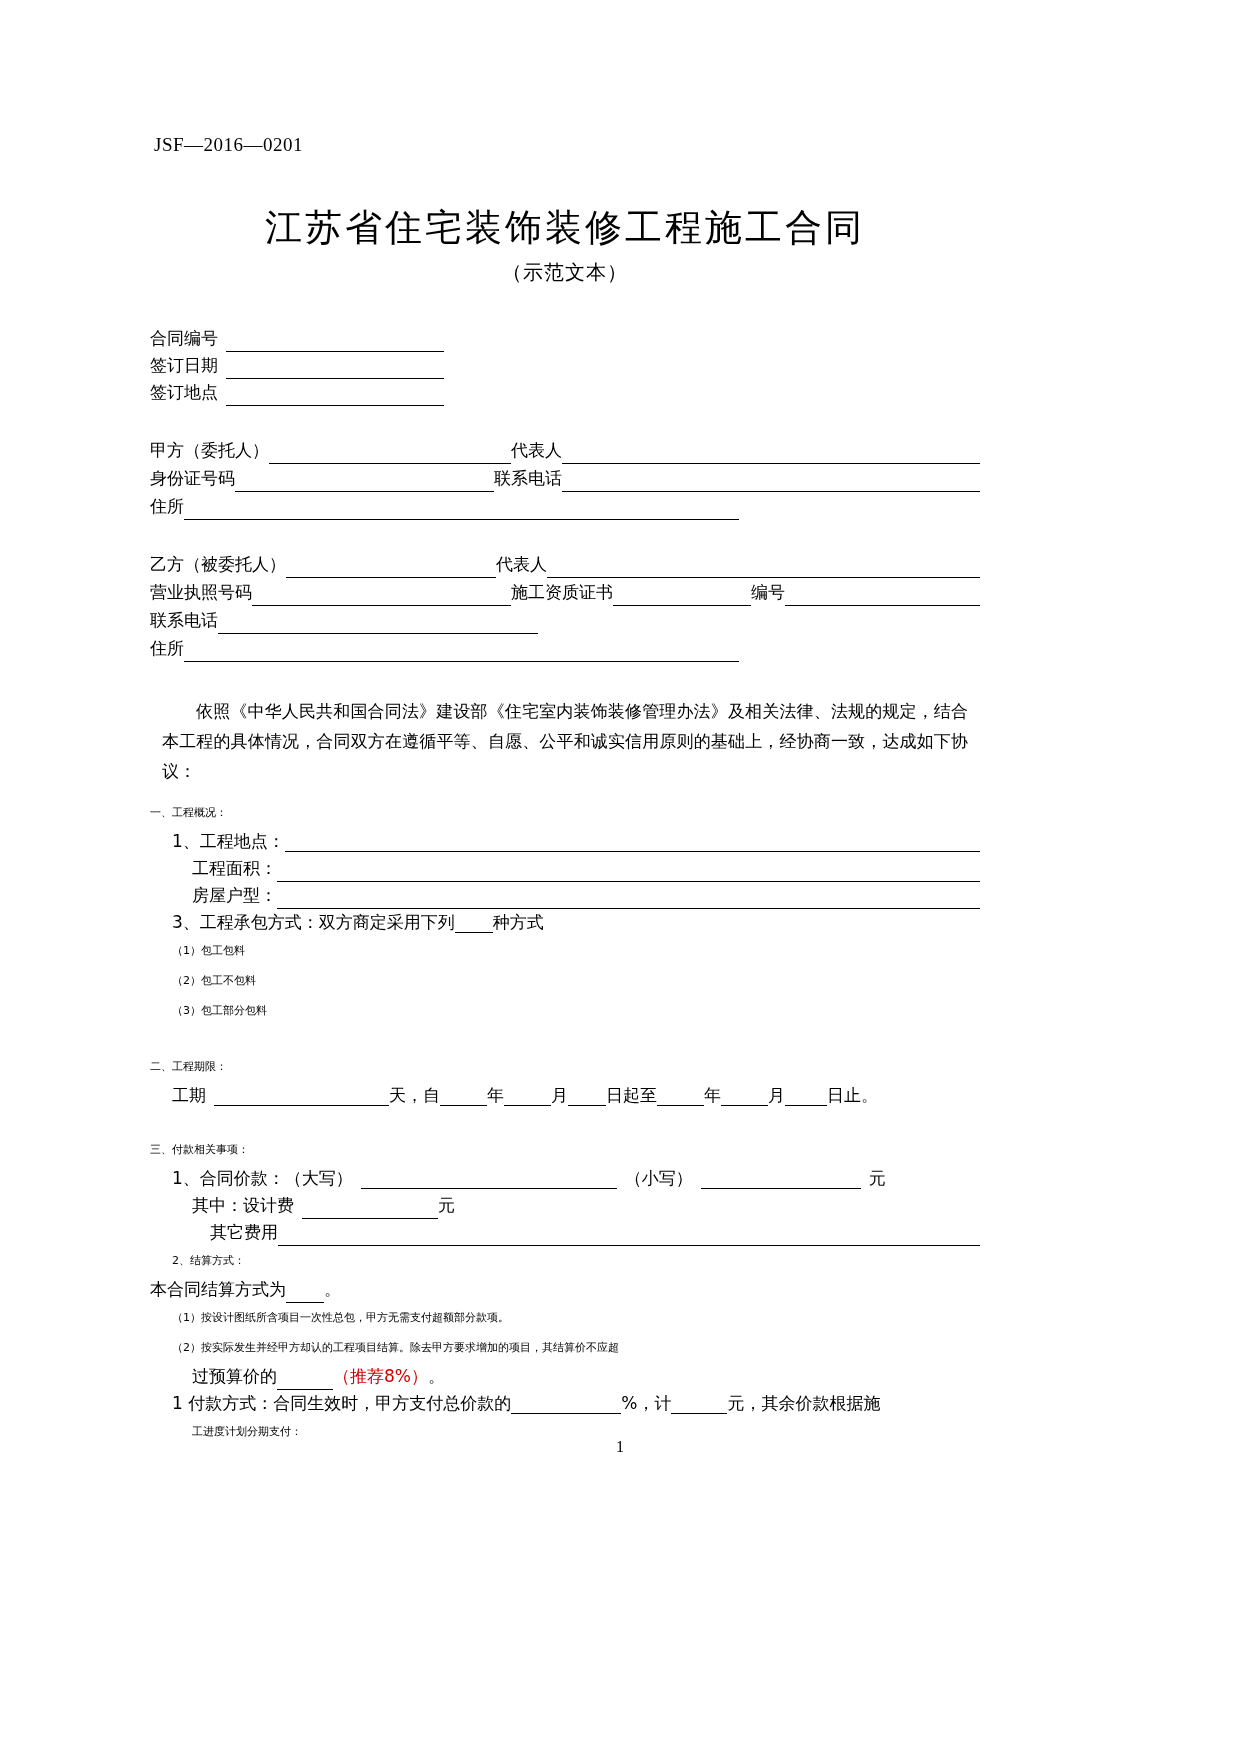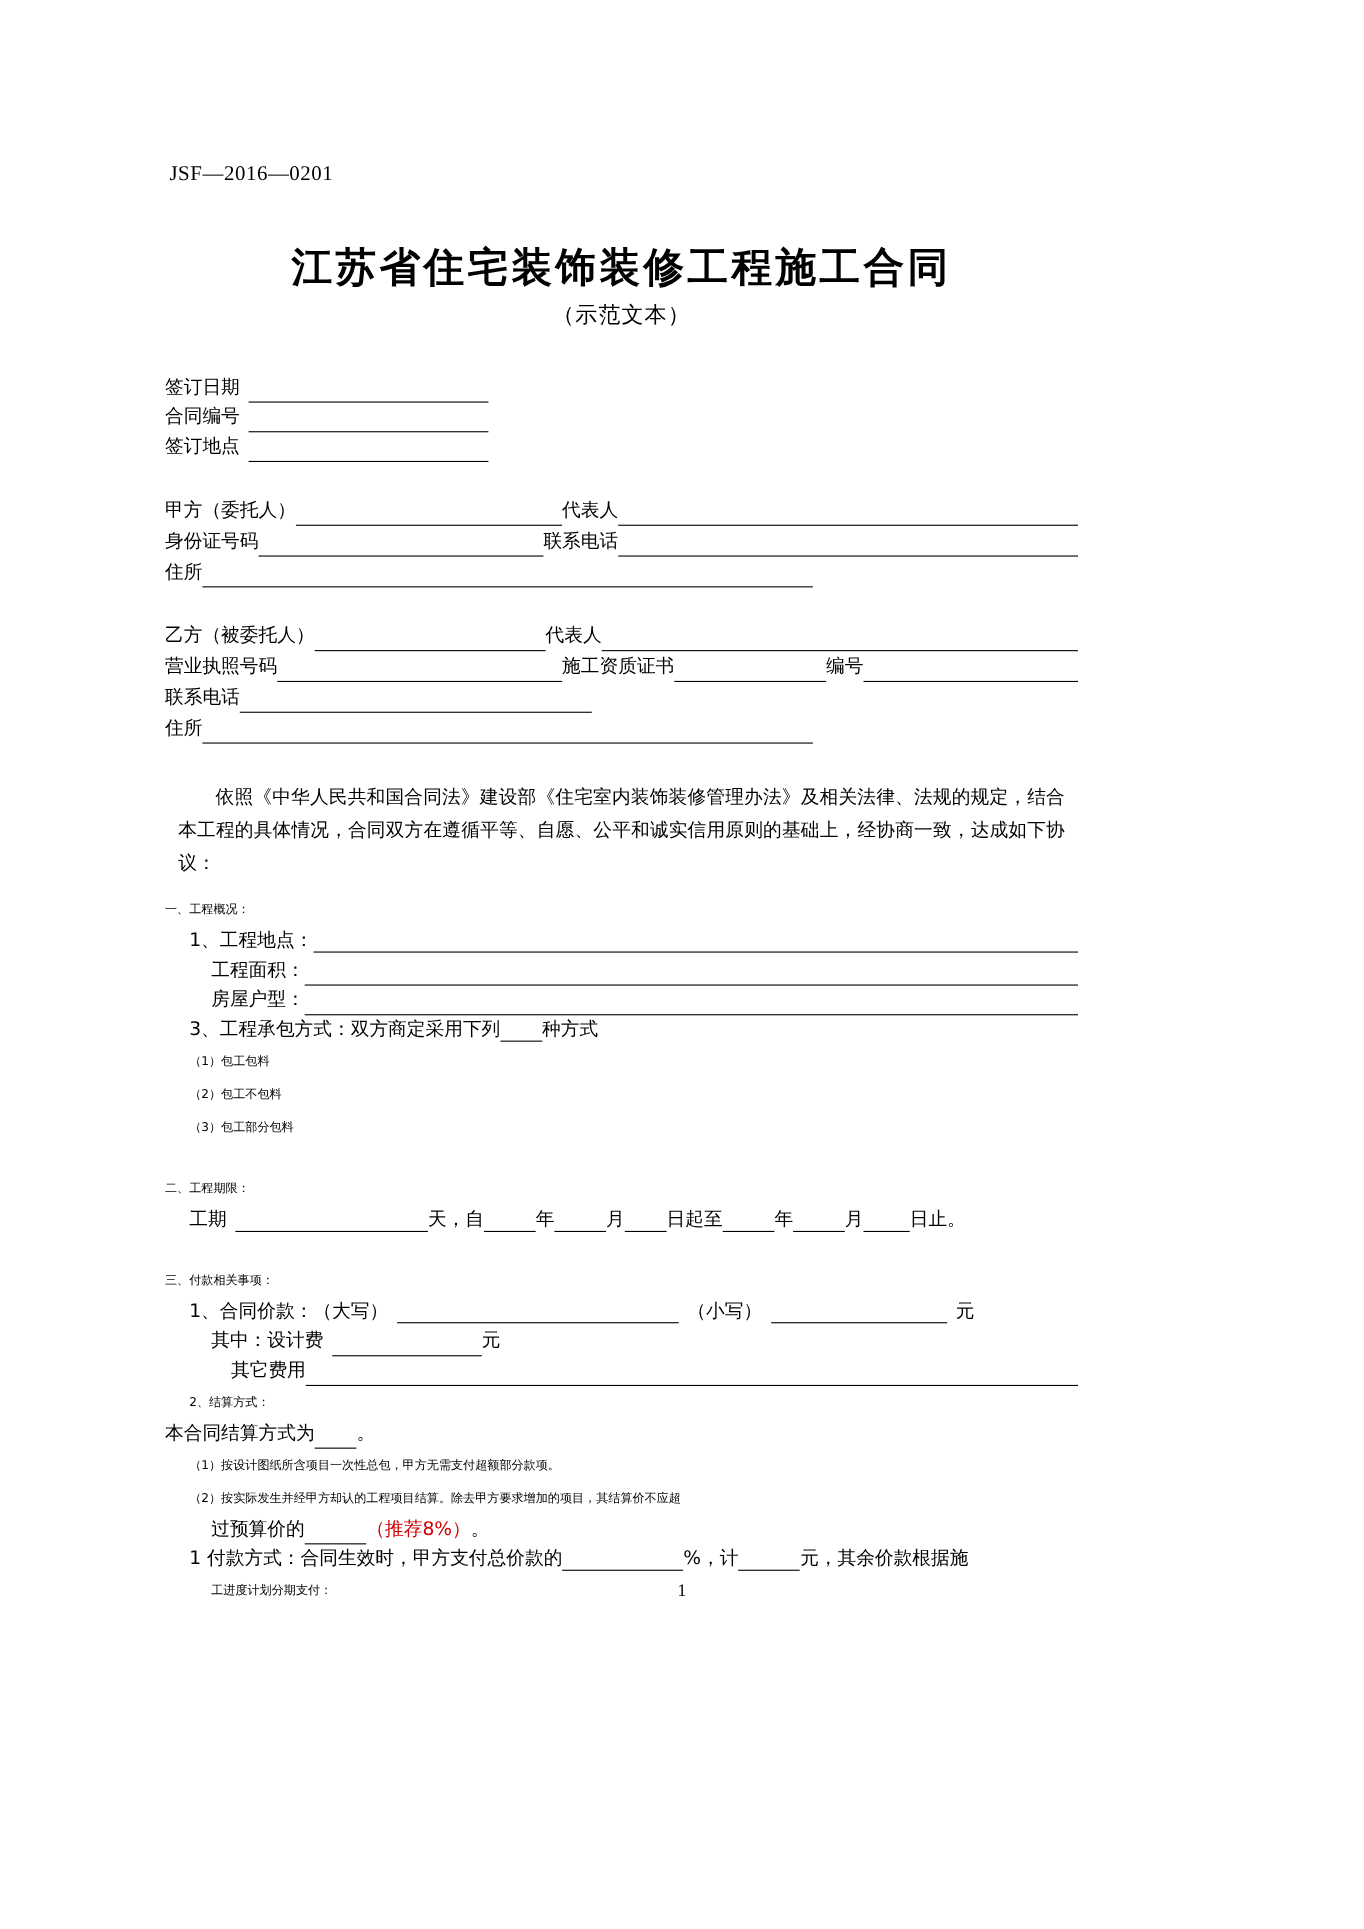--- a/index.html
+++ b/index.html
@@ -14,21 +14,21 @@
     position: relative;
     width: 1240px;
     height: 1754px;
     background: #ffffff;
     box-sizing: border-box;
     overflow: hidden;
   }
   .content {
     position: absolute;
     left: 150px;
-    top: 148px;
+    top: 134px;
     width: 830px;
   }
 
   
   .doc-code {
     font-family: "Liberation Serif", "DejaVu Serif", serif;
     font-size: 19px;
     letter-spacing: 0.5px;
     color: #000;
     margin: 0 0 0 4px;
@@ -36,21 +36,21 @@
   }
 
   
   .title-block {
     margin-top: 48px;
     text-align: center;
   }
   .doc-title {
     font-family: "DejaVu Serif", "Liberation Serif", serif;
     font-size: 37px;
-    font-weight: bold;
+    font-weight: normal;
     letter-spacing: 3px;
     margin: 0;
     line-height: 1.25;
     color: #000;
   }
   .doc-subtitle {
     font-family: "DejaVu Serif", "Liberation Serif", serif;
     font-size: 20px;
     letter-spacing: 1px;
     margin: 8px 0 0 0;
@@ -134,26 +134,26 @@
 
     <div class="doc-code">JSF—2016—0201</div>
 
     <div class="title-block">
       <h1 class="doc-title">江苏省住宅装饰装修工程施工合同</h1>
       <div class="doc-subtitle">（示范文本）</div>
     </div>
 
     <div class="meta-block">
       <div class="row">
-        <span class="lbl">签订日期</span>
+        <span class="lbl">合同编号</span>
         <span class="gap"></span>
         <span class="fill" style="width:218px"></span>
       </div>
       <div class="row">
-        <span class="lbl">合同编号</span>
+        <span class="lbl">签订日期</span>
         <span class="gap"></span>
         <span class="fill" style="width:218px"></span>
       </div>
       <div class="row">
         <span class="lbl">签订地点</span>
         <span class="gap"></span>
         <span class="fill" style="width:218px"></span>
       </div>
     </div>
 

